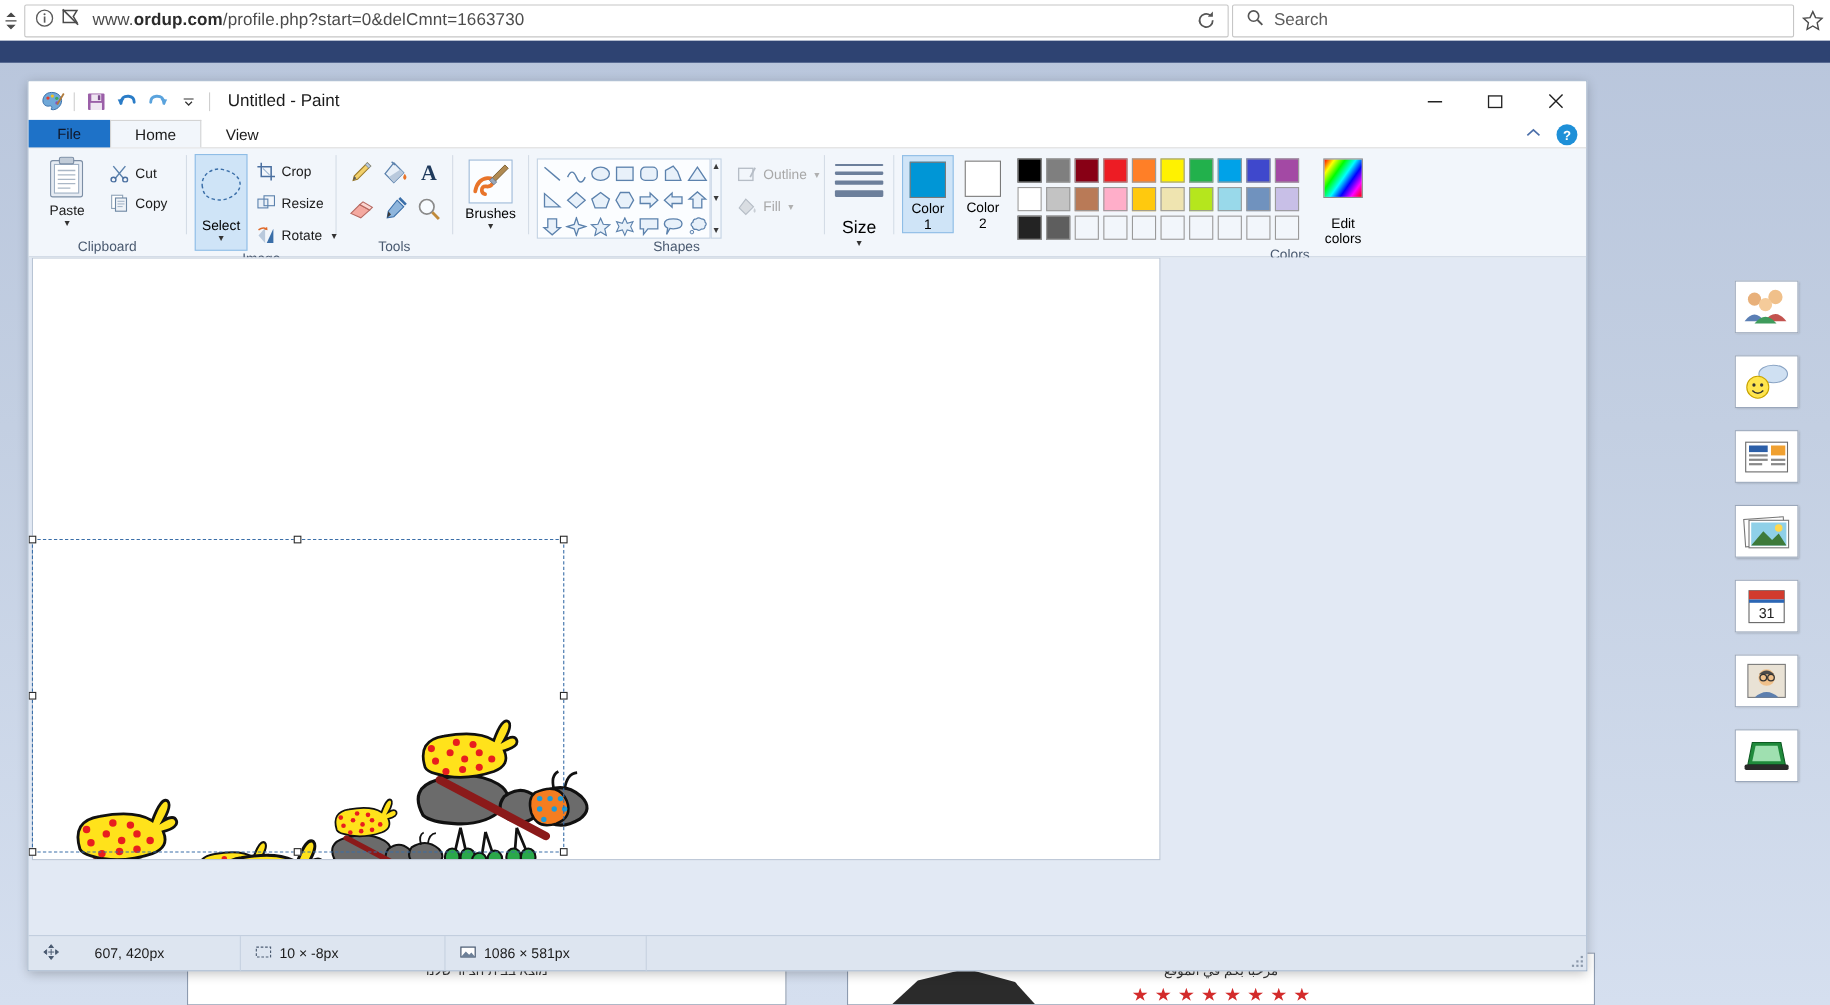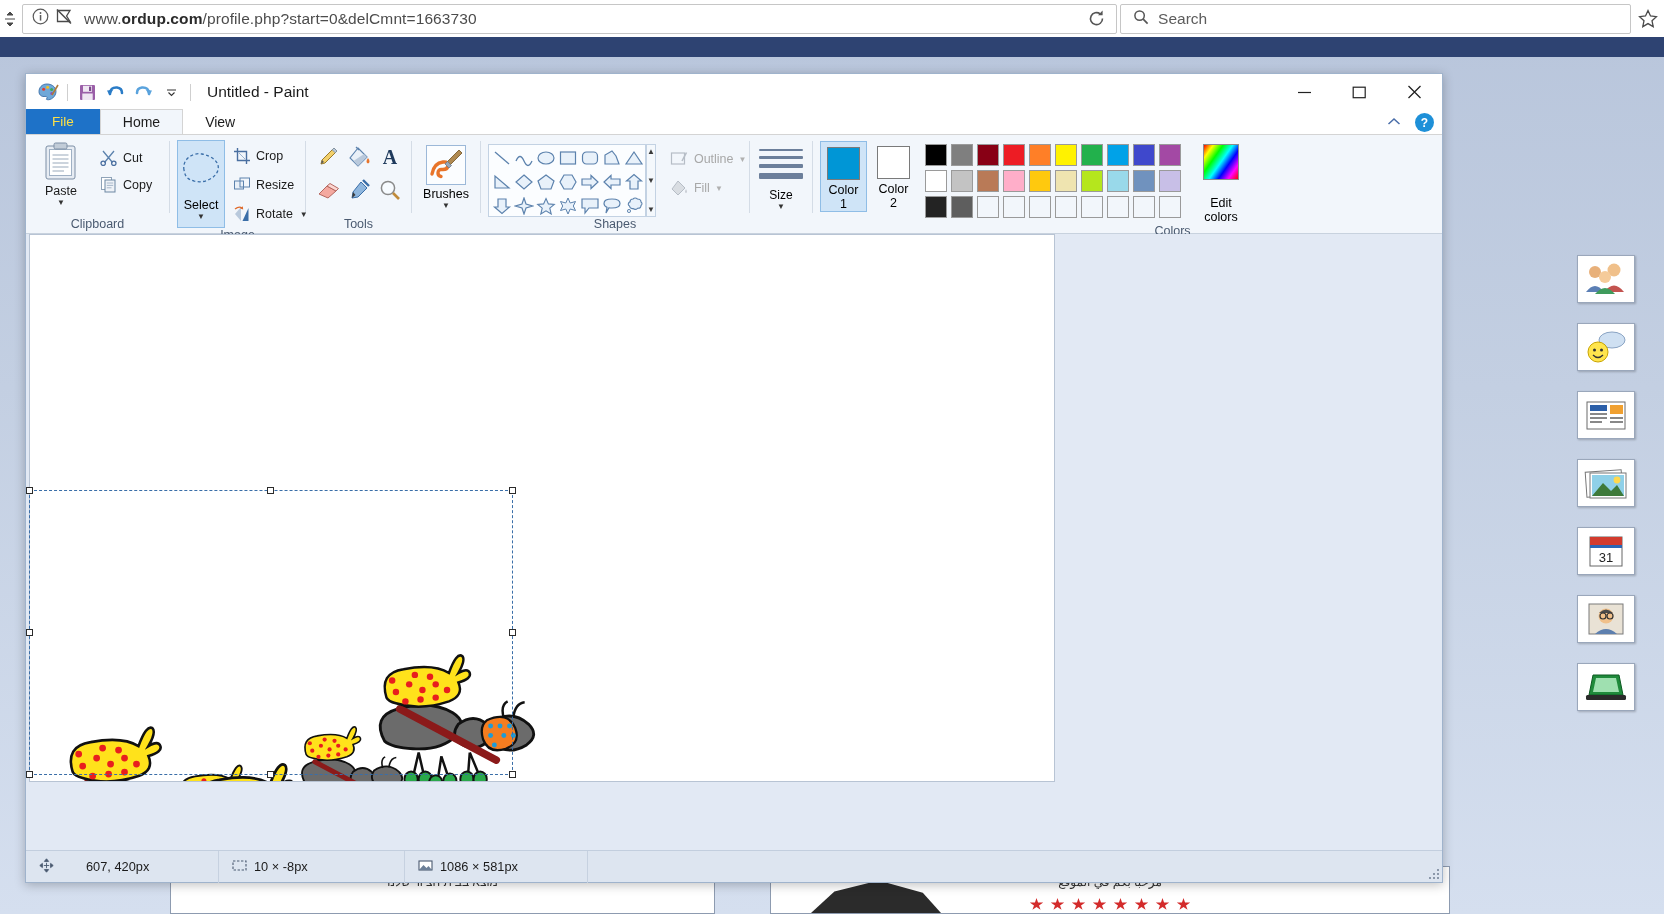--- a/index.html
+++ b/index.html
@@ -125,21 +125,21 @@
 
   
   #tabs-row {
     height: 25px; background: #ffffff; display: flex; align-items: flex-end;
     position: relative; border-bottom: 1px solid #d4d4d4;
   }
   .tab {
     height: 25px; padding: 0 22px; font-size: 14px; color: #1b1b1b;
     display: flex; align-items: center; justify-content: center;
   }
-  .tab.file { background: #1e72c8; color: #fde047; font-size: 13.5px; padding: 0 26px; text-align: center; }
+  .tab.file { background: #1e72c8; color: #0f172a; font-size: 13.5px; padding: 0 26px; text-align: center; }
   .tab.active { background: #f2f6fb; border: 1px solid #d4d4d4; border-bottom: none; }
   .ribbon-right { position: absolute; right: 8px; top: 3px; display: flex; align-items: center; gap: 14px; }
   .chev { font-size: 11px; color: #4a6ea9; }
   .help-btn {
     width: 19px; height: 19px; border-radius: 50%;
     background: #1e90d8; color: #fff; font-size: 12px; font-weight: bold;
     display: flex; align-items: center; justify-content: center;
   }
 
   
@@ -788,21 +788,21 @@
 
       <div class="rgroup" style="width:62px">
         <div class="body" style="justify-content:center;padding-top:10px">
           <div class="sizebtn">
             <span class="size-lines">
               <i style="height:2px"></i>
                 <i style="height:3px"></i>
                 <i style="height:4px"></i>
                 <i style="height:6px"></i>
             </span>
-            <span class="lbl" style="font-size:12px;margin-top:9px">Size</span>
+            <span class="lbl" style="font-size:16px;margin-top:20px">Size</span>
             <span class="caret">▼</span>
           </div>
         </div>
         <div class="gtitle"></div>
       </div>
       <div class="rsep"></div>
 
       <div class="rgroup" style="flex:1">
         <div class="body" style="padding-top:6px">
           <div class="colorbtn active">

